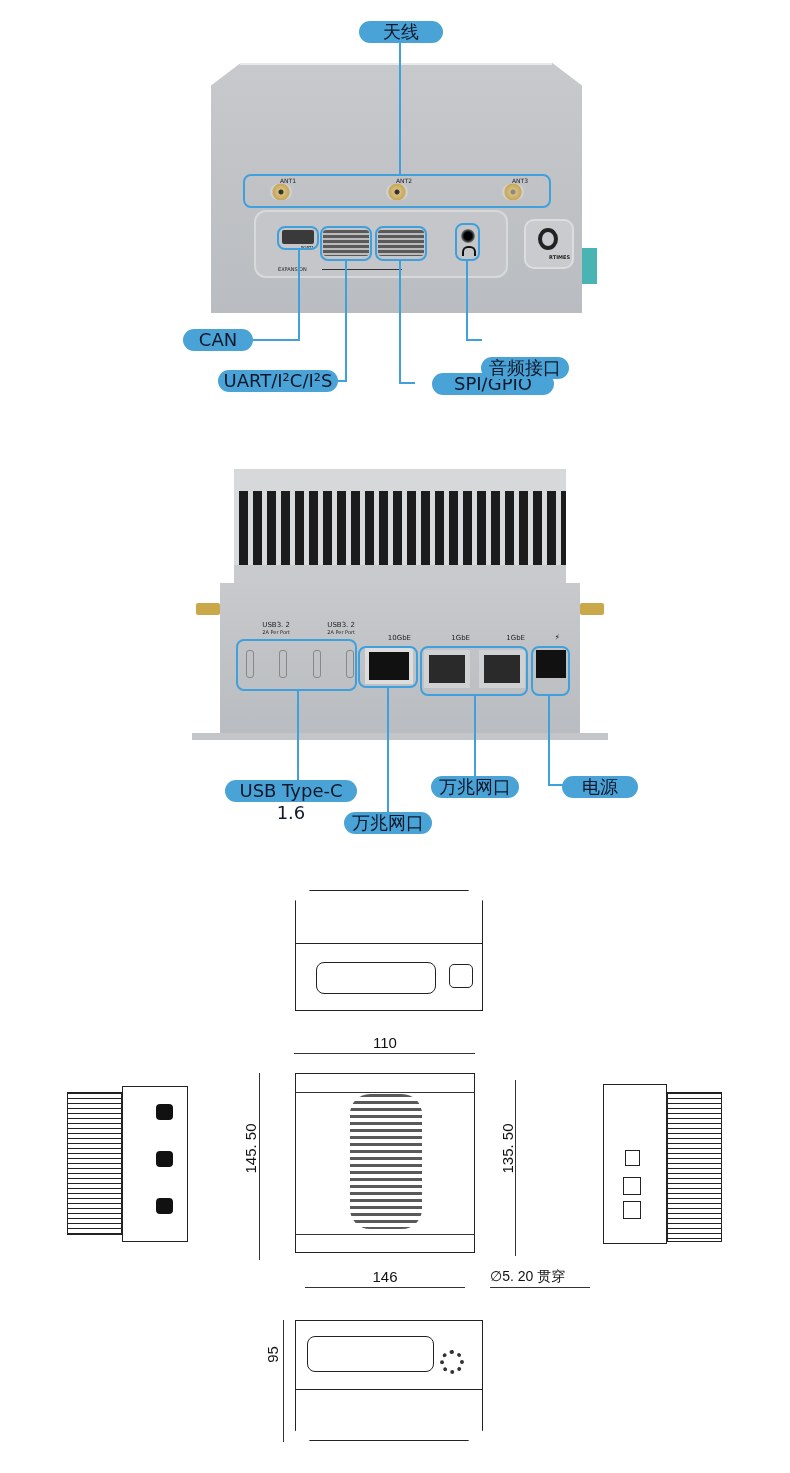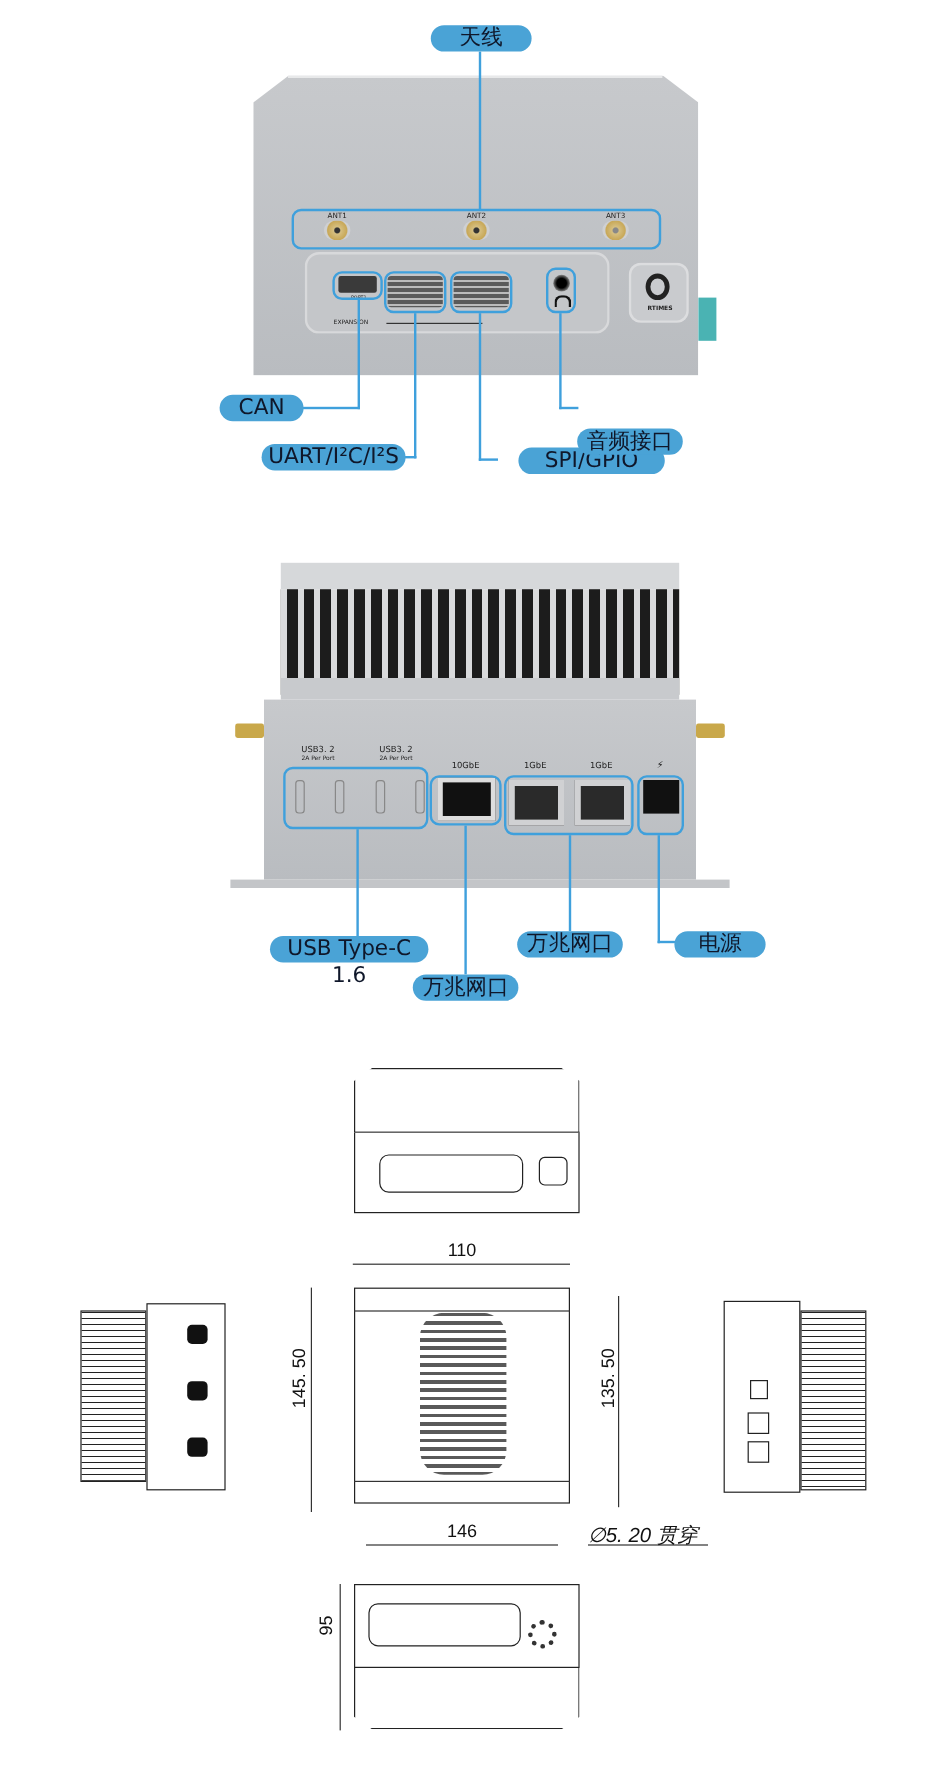--- a/index.html
+++ b/index.html
@@ -6,21 +6,21 @@
   body { width: 790px; height: 1473px; position: relative; overflow: hidden; font-family: "DejaVu Sans", sans-serif; }
   .abs { position: absolute; }
   .pill {
     position: absolute; background: #4aa3d6; color: #0f172a; border-radius: 11px;
     height: 22px; line-height: 22px; text-align: center; font-size: 18px;
     font-family: "DejaVu Sans", sans-serif;
   }
   .cl { position: absolute; background: #3fa0dc; }
   .hl { position: absolute; border: 2px solid #3fa0dc; border-radius: 8px; box-sizing: border-box; }
   .metal { background: linear-gradient(#c7c9cc, #b9bcc0); }
-  .lbl { position: absolute; font-size: 6px; color: #222; font-family: "DejaVu Sans", sans-serif; text-align:center; }
+  .lbl { position: absolute; font-size: 6px; color: #222; font-family: "DejaVu Sans", sans-serif; text-align:right; }
   .dim { position: absolute; font-family: "Liberation Sans", sans-serif; color: #111; }
   .ln { position: absolute; background: #333; }
   .draw { position: absolute; border: 1.5px solid #222; box-sizing: border-box; background: #fff; }
 </style>
 </head>
 <body>
 
 <div>
 
   <div class="abs metal" style="left:211px;top:63px;width:371px;height:250px;clip-path:polygon(8% 0,92% 0,100% 9%,100% 100%,0 100%,0 9%);"></div>
@@ -133,21 +133,21 @@
   <div class="ln" style="left:305px;top:1287px;width:160px;height:1px;"></div>
   <div class="dim" style="left:360px;top:1268px;width:50px;text-align:center;font-size:15px;">146</div>
 
   <div class="ln" style="left:259px;top:1073px;width:1px;height:187px;"></div>
   <div class="dim" style="left:210px;top:1140px;width:80px;text-align:center;font-size:15px;transform:rotate(-90deg);">145. 50</div>
 
   <div class="ln" style="left:515px;top:1080px;width:1px;height:176px;"></div>
   <div class="dim" style="left:467px;top:1140px;width:80px;text-align:center;font-size:15px;transform:rotate(-90deg);">135. 50</div>
 
   <div class="ln" style="left:490px;top:1287px;width:100px;height:1px;"></div>
-  <div class="dim" style="left:490px;top:1268px;width:110px;font-size:17px;font-style:italic;">∅5. 20  贯穿</div>
+  <div class="dim" style="left:490px;top:1268px;width:110px;font-size:14px;">∅5. 20  贯穿</div>
 
   <div class="abs" style="left:67px;top:1092px;width:55px;height:143px;border:1.5px solid #222;box-sizing:border-box;background:repeating-linear-gradient(#222 0 1px,#fff 1px 5px);"></div>
   <div class="draw" style="left:122px;top:1086px;width:66px;height:156px;"></div>
   <div class="abs" style="left:156px;top:1104px;width:17px;height:16px;background:#111;border-radius:4px;"></div>
   <div class="abs" style="left:156px;top:1151px;width:17px;height:16px;background:#111;border-radius:4px;"></div>
   <div class="abs" style="left:156px;top:1198px;width:17px;height:16px;background:#111;border-radius:4px;"></div>
 
   <div class="draw" style="left:603px;top:1084px;width:64px;height:160px;"></div>
   <div class="abs" style="left:667px;top:1092px;width:55px;height:150px;border:1.5px solid #222;box-sizing:border-box;background:repeating-linear-gradient(#222 0 1px,#fff 1px 5px);"></div>
   <div class="draw" style="left:625px;top:1150px;width:15px;height:16px;"></div>

